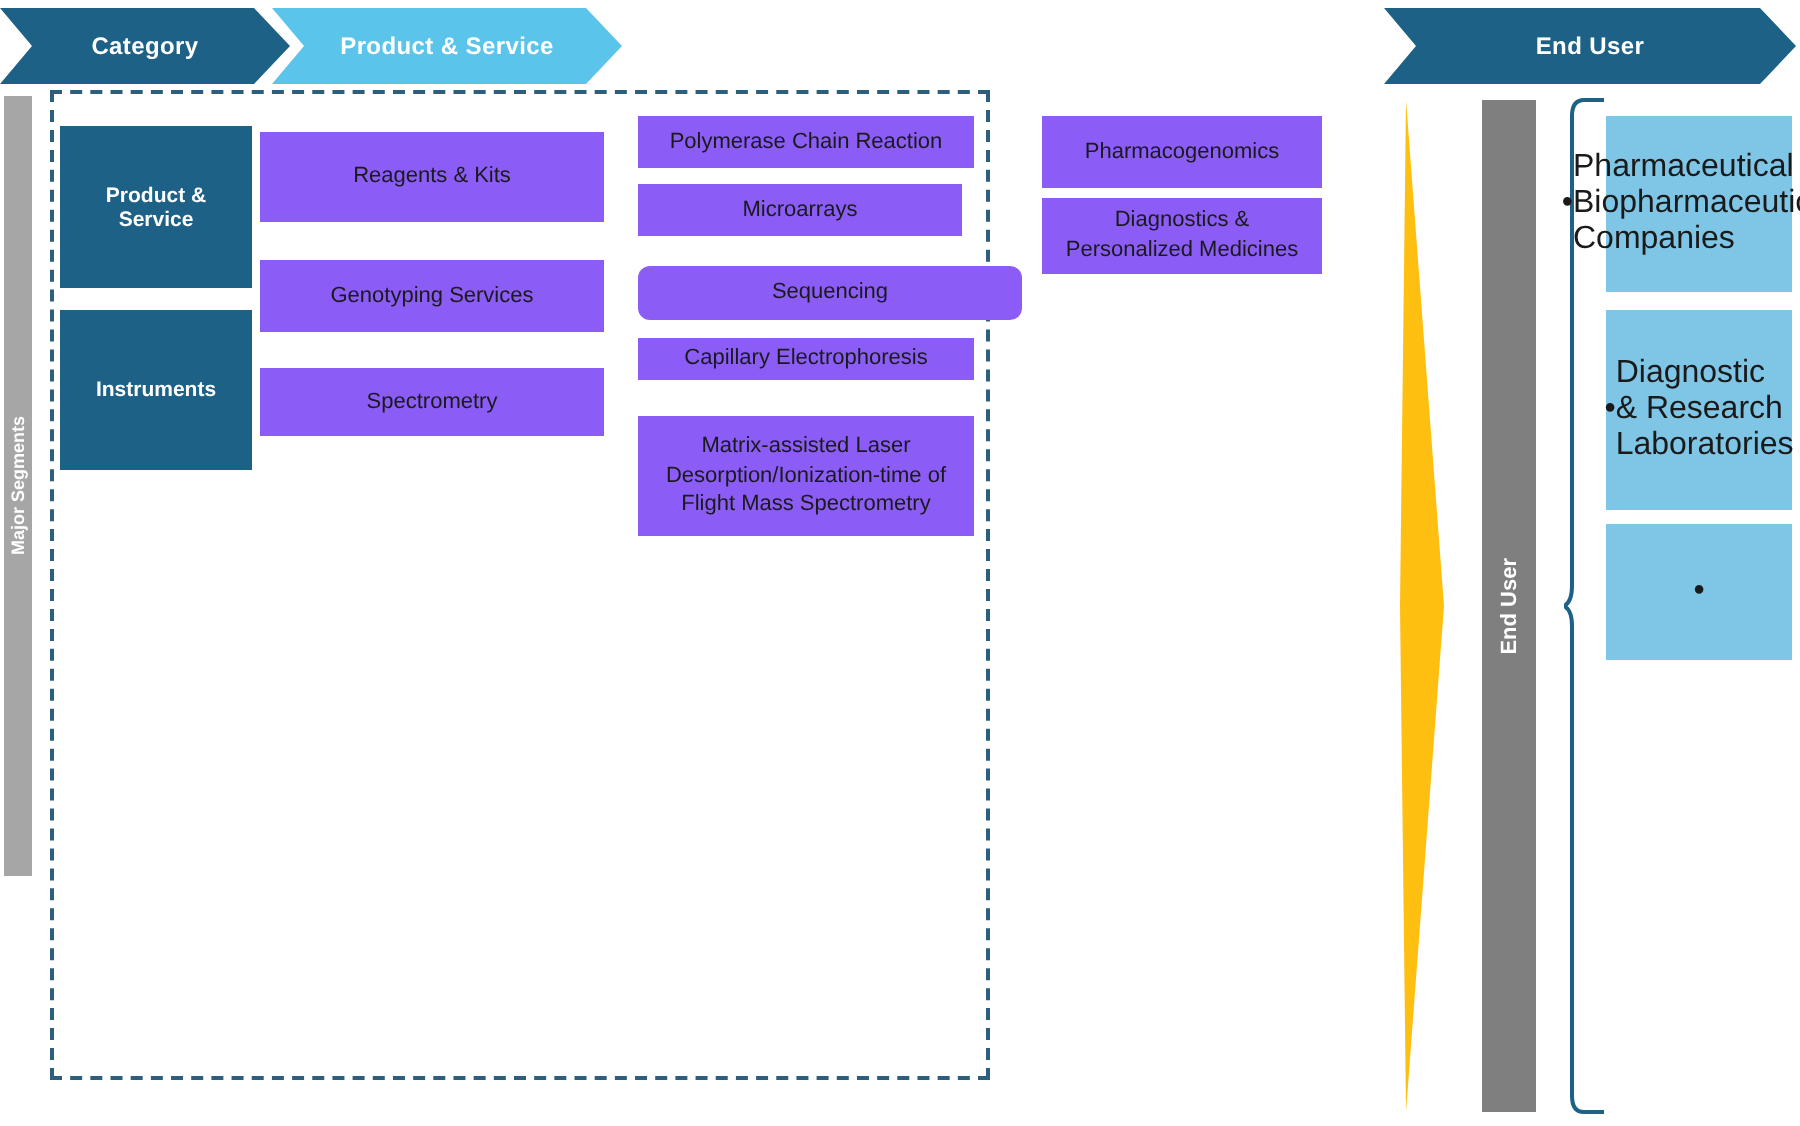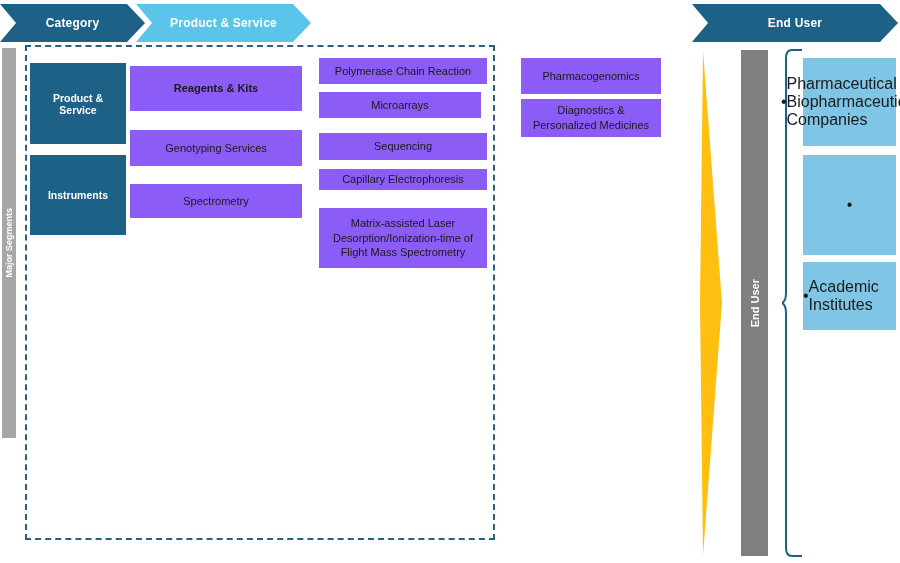--- a/index.html
+++ b/index.html
@@ -95,28 +95,28 @@
     box-sizing: border-box;
     padding: 3px 6px;
     line-height: 1.35;
   }
 
   
   #box-product-service { left: 30px; top: 63px;  width: 96px; height: 81px; }
   #box-technology      { left: 30px; top: 155px; width: 96px; height: 80px; }
 
   
-  #box-reagents-kits       { left: 130px; top: 66px;  width: 172px; height: 45px; font-weight: bold; }
+  #box-reagents-kits       { left: 130px; top: 66px;  width: 172px; height: 45px; }
   #box-genotyping-services { left: 130px; top: 130px; width: 172px; height: 36px; }
   #box-instruments         { left: 130px; top: 184px; width: 172px; height: 34px; }
 
   
   #box-pcr          { left: 319px; top: 58px;  width: 168px; height: 26px; }
   #box-microarrays  { left: 319px; top: 92px;  width: 162px; height: 26px; }
-  #box-sequencing   { left: 319px; top: 133px; width: 168px; height: 27px; }
+  #box-sequencing   { left: 319px; top: 133px; width: 192px; height: 27px; border-radius: 6px; }
   #box-capillary    { left: 319px; top: 169px; width: 168px; height: 21px; }
   #box-maldi        { left: 319px; top: 208px; width: 168px; height: 60px; }
 
   
   #box-pharmacogenomics { left: 521px; top: 58px;  width: 140px; height: 36px; }
   #box-diagnostics      { left: 521px; top: 99px;  width: 140px; height: 38px; }
 
   
   #yellow-arrow {
     position: absolute;
@@ -240,19 +240,19 @@
 <svg id="end-user-brace" viewBox="0 0 22 510" preserveAspectRatio="none">
   <path d="M20,2 L10,2 Q4,2 4,10 L4,245 Q4,253 0,255 Q4,257 4,265 L4,500 Q4,508 10,508 L20,508" fill="none" stroke="#1d6286" stroke-width="2"></path>
 </svg>
 
 <div class="vbox-wrap" id="vbox-pharma">
   <div class="vinner">Pharmaceutical &amp; Biopharmaceutical Companies</div>
   <div class="vbullet">•</div>
 </div>
 
 <div class="vbox-wrap" id="vbox-diagnostic">
+  <div class="vinner">Diagnostic &amp; Research Laboratories</div>
   <div class="vbullet">•</div>
 </div>
 
 <div class="vbox-wrap" id="vbox-academic">
-  <div class="vinner">Academic Institutes</div>
   <div class="vbullet">•</div>
 </div>
 
 </body></html>

